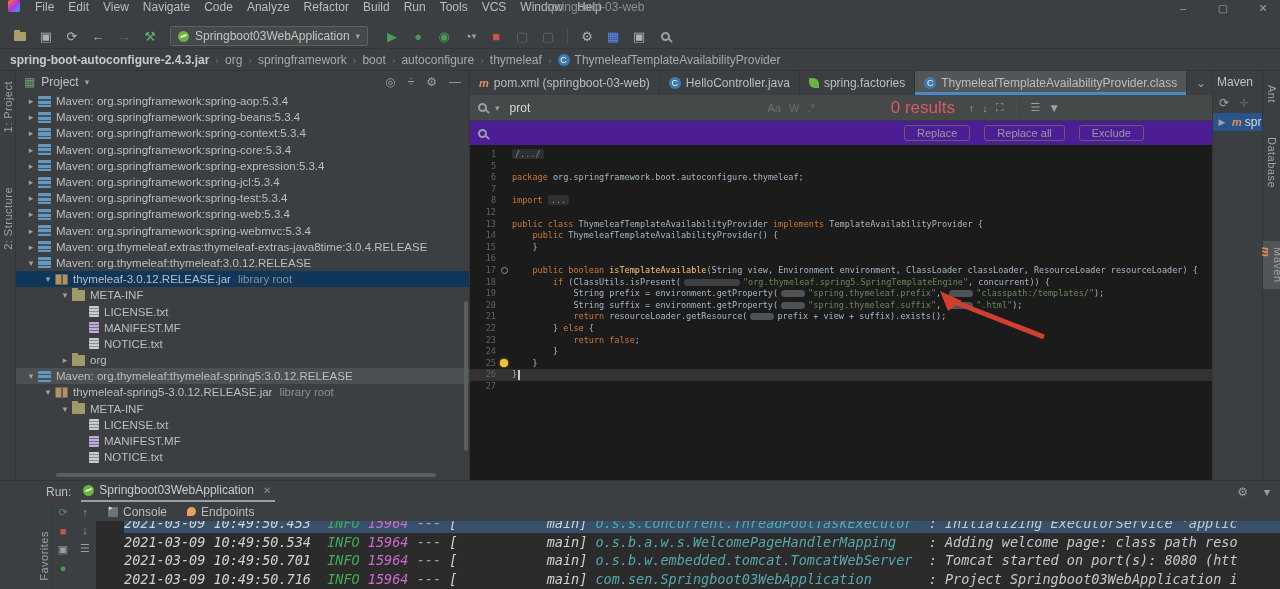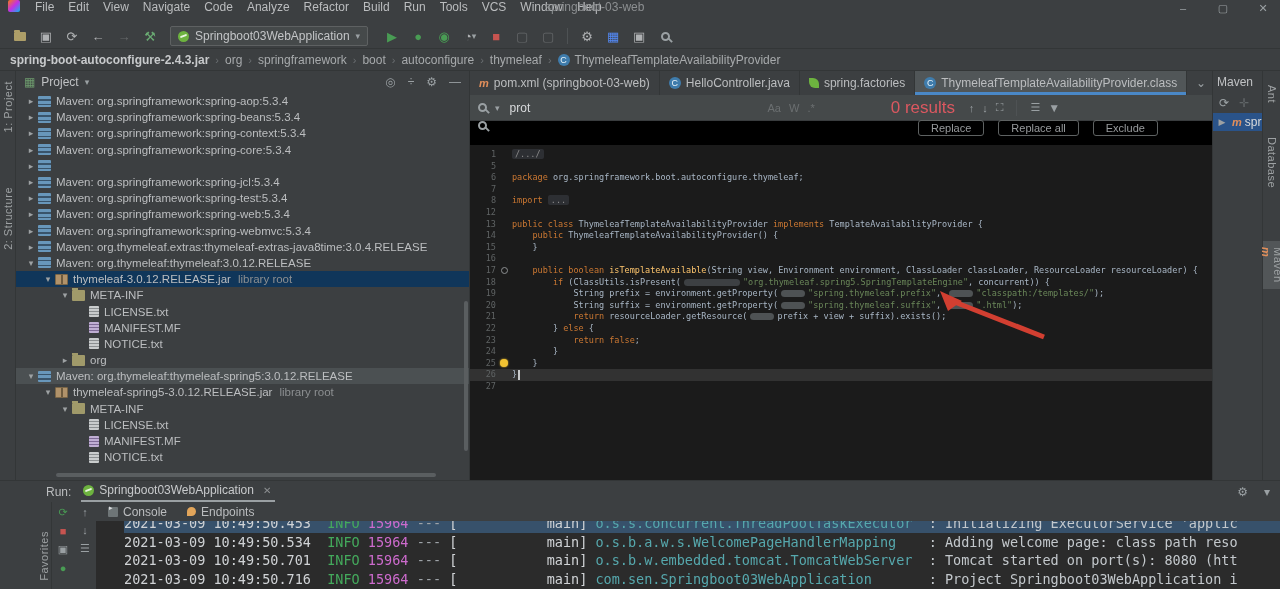--- a/index.html
+++ b/index.html
@@ -79,21 +79,21 @@
   .banner { height:22px; background:#5f5f38; display:flex; align-items:center; padding:0 10px; color:#d6d6b4; flex:none; }
   .banner-actions { margin-left:auto; display:flex; gap:22px; padding-right:70px; }
   .blink { color:#6a9fd8; }
 
   .findbar { height:26px; background:#45494a; border-bottom:1px solid #393c3e; display:flex; align-items:center; padding:0 8px; gap:8px; flex:none; }
   .find-query { color:#d8dadc; margin-left:2px; width:250px; }
   .fopt { color:#8a8e90; opacity:.55; font-size:11px; }
   .results { color:#db5860; font-size:17px; margin-left:60px; width:70px; }
   .fnav { color:#9aa0a3; font-size:11px; }
   .funnel { color:#9aa0a3; }
-  .replacebar { height:24px; background:#000000; display:flex; align-items:flex-start; padding:0 8px; gap:26px; flex:none; }
+  .replacebar { height:24px; background:#4c1d95; display:flex; align-items:center; padding:0 8px; gap:12px; flex:none; }
   .rbtn { border:1px solid #5e6262; border-radius:3px; padding:1px 12px; font-size:11px; color:#989b9d; }
   .rbtn:first-of-type { margin-left:405px; }
 
   .code { flex:1; position:relative; font-family:"DejaVu Sans Mono",monospace; font-size:8.5px; padding-top:4px; overflow:hidden; }
   .cl { display:flex; height:11.6px; line-height:11.6px; white-space:pre; }
   .cl.cur { background:#323232; }
   .g { width:26px; text-align:right; color:#5f6364; flex:none; font-size:8.5px; }
   .gm { width:16px; flex:none; display:flex; align-items:center; justify-content:center; }
   .ct { flex:none; }
   .kw { color:#cc7832; }
@@ -124,21 +124,21 @@
   .fav-strip { width:16px; position:relative; border-right:1px solid #333637; }
   .icol { width:22px; display:flex; flex-direction:column; align-items:center; padding-top:4px; gap:6px; font-size:11px; }
   .run-content { flex:1; display:flex; flex-direction:column; overflow:hidden; }
   .run-tabs { height:19px; display:flex; align-items:center; gap:4px; padding-left:4px; flex:none; }
   .rt { display:flex; align-items:center; gap:5px; padding:0 8px; color:#bbbdbf; }
   .con-ic { width:10px; height:10px; background:#6e7577; border-radius:1px; position:relative; }
   .con-ic::after { content:"▸"; position:absolute; left:1px; top:-3px; font-size:7px; color:#d8dadc; }
   .ep-ic { width:9px; height:9px; background:#e2a55a; border-radius:50% 50% 50% 0; }
   .console { flex:1; background:#2b2b2b; overflow:hidden; font-family:"DejaVu Sans Mono",monospace; font-size:13.5px; line-height:18.5px; padding-left:28px; }
   .console-inner { margin-top:-7px; }
-  .conl { white-space:pre; }
+  .conl { white-space:pre;font-style:italic; }
   .conl.sel { background:#37516b; }
   .c-ts { color:#d0d3d6; }
   .c-lvl { color:#44a95c; }
   .c-pid { color:#cd6bcd; }
   .c-dim { color:#9ea3a8; }
   .c-thr { color:#d0d3d6; }
   .c-log { color:#56a8ad; }
   .c-msg { color:#c3c8cc; }
 
   .spring-ic { width:11px; height:11px; background:#6db33f; border-radius:50%; position:relative; flex:none; }
@@ -247,20 +247,21 @@
           <span>Maven: org.springframework:spring-context:5.3.4</span>
         </div>
         <div class="trow" style="padding-left: 8px;">
           <span class="arrow">▸</span>
           <span class="ti ti-lib"></span>
           <span>Maven: org.springframework:spring-core:5.3.4</span>
         </div>
         <div class="trow" style="padding-left: 8px;">
           <span class="arrow">▸</span>
           <span class="ti ti-lib"></span>
+          <span>Maven: org.springframework:spring-expression:5.3.4</span>
         </div>
         <div class="trow" style="padding-left: 8px;">
           <span class="arrow">▸</span>
           <span class="ti ti-lib"></span>
           <span>Maven: org.springframework:spring-jcl:5.3.4</span>
         </div>
         <div class="trow" style="padding-left: 8px;">
           <span class="arrow">▸</span>
           <span class="ti ti-lib"></span>
           <span>Maven: org.springframework:spring-test:5.3.4</span>

